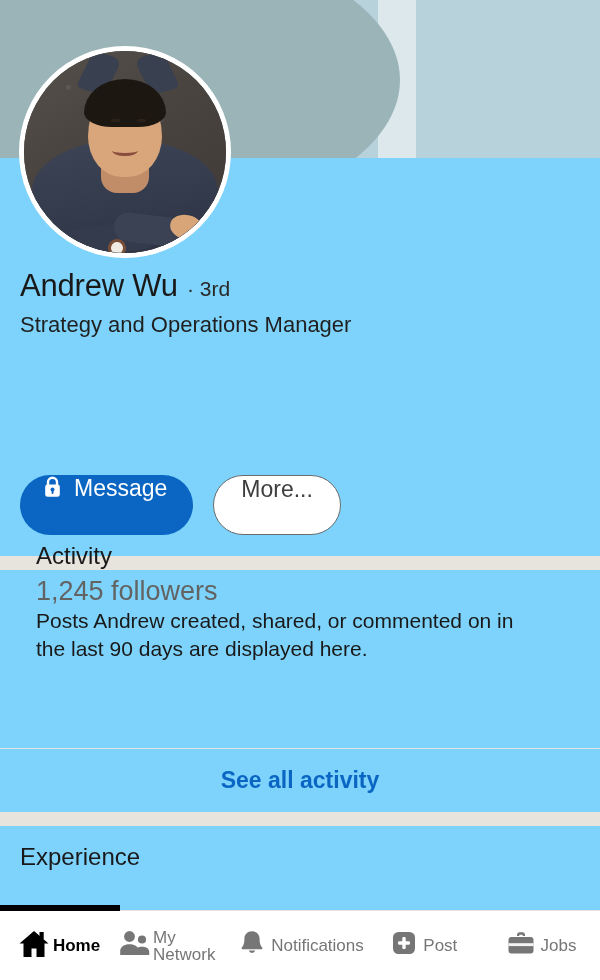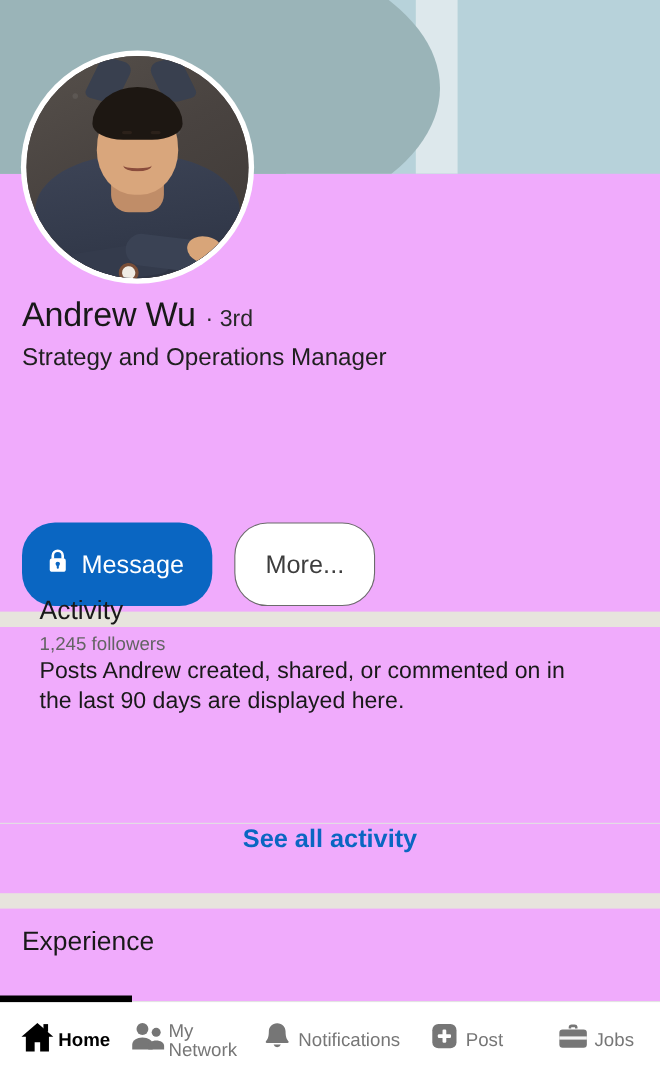--- a/index.html
+++ b/index.html
@@ -10,21 +10,21 @@
     overflow: hidden;
     background: #ffffff;
     font-family: "Liberation Sans", sans-serif;
     -webkit-font-smoothing: antialiased;
   }
 
   #app {
     position: relative;
     width: 600px;
     height: 980px;
-    background: #f0abfc;
+    background: #7dd3fc;
   }
 
   
   .banner {
     position: relative;
     width: 600px;
     height: 158px;
     overflow: hidden;
     background: #b7d2da;
   }
@@ -231,23 +231,23 @@
 
   
   .actions {
     position: absolute;
     left: 20px; top: 475px;
     display: flex;
     gap: 20px;
   }
   .btn {
     display: inline-flex;
-    align-items: center;
+    align-items: flex-start;
     justify-content: center;
-    height: 76px;
+    height: 60px;
     border-radius: 30px;
     font-size: 23px;
     cursor: pointer;
     white-space: nowrap;
   }
   .btn-message {
     background: #0a66c2;
     color: #ffffff;
     padding: 0 26px 0 22px;
     border: none;
@@ -286,36 +286,36 @@
     width: 584px;
     padding: 0 36px;
   }
   .section-title {
     font-size: 24px;
     color: #191919;
     font-weight: 400;
   }
   .followers {
     margin-top: 6px;
-    font-size: 17px;
+    font-size: 27px;
     color: #636363;
   }
   .activity-desc {
     font-size: 21px;
     color: #191919;
     line-height: 1.33;
     max-width: 545px;
   }
   .see-all {
     position: absolute;
     left: 0; top: 749px;
     width: 600px;
     height: 63px;
     display: flex;
-    align-items: flex-start;
+    align-items: center;
     justify-content: center;
     cursor: pointer;
   }
   .see-all-text {
     font-size: 23px;
     font-weight: 600;
     color: #0a66c2;
   }
 
   

